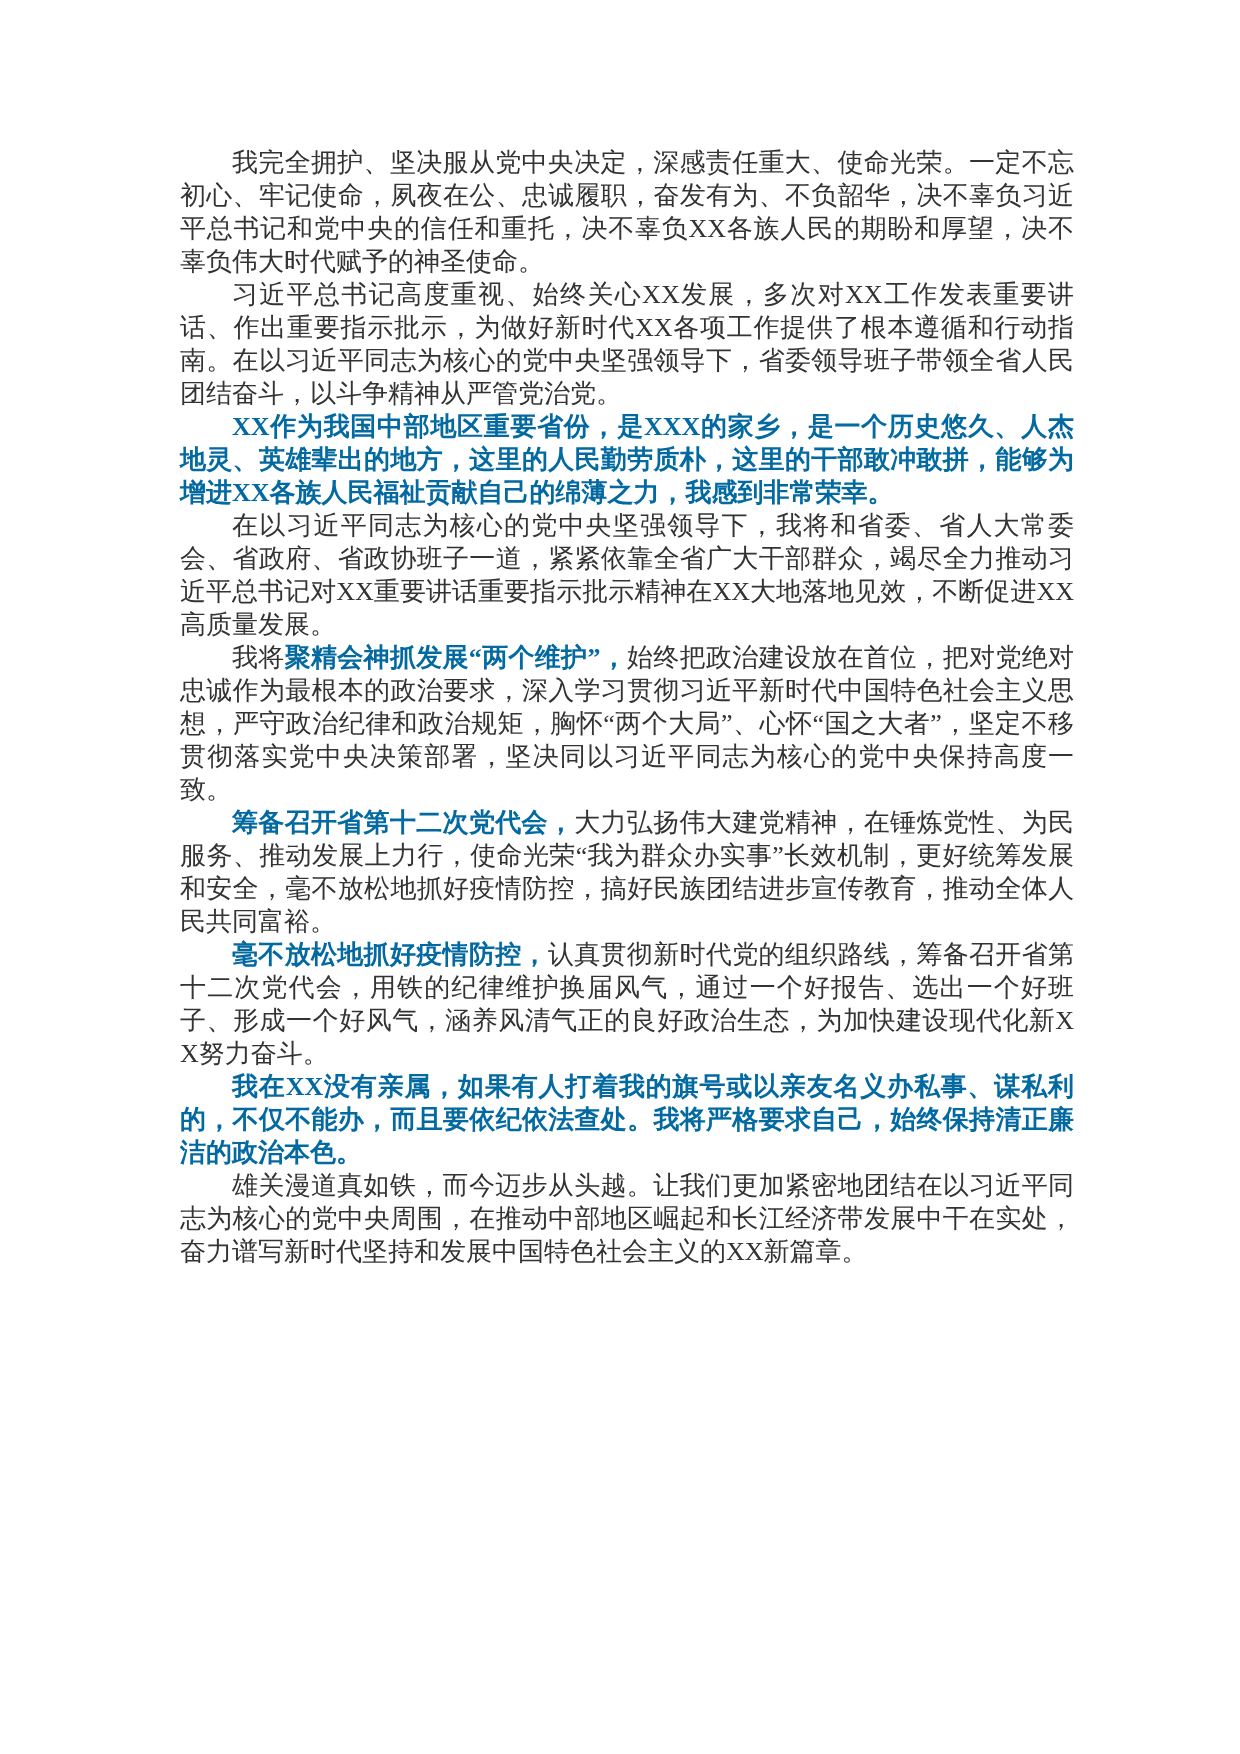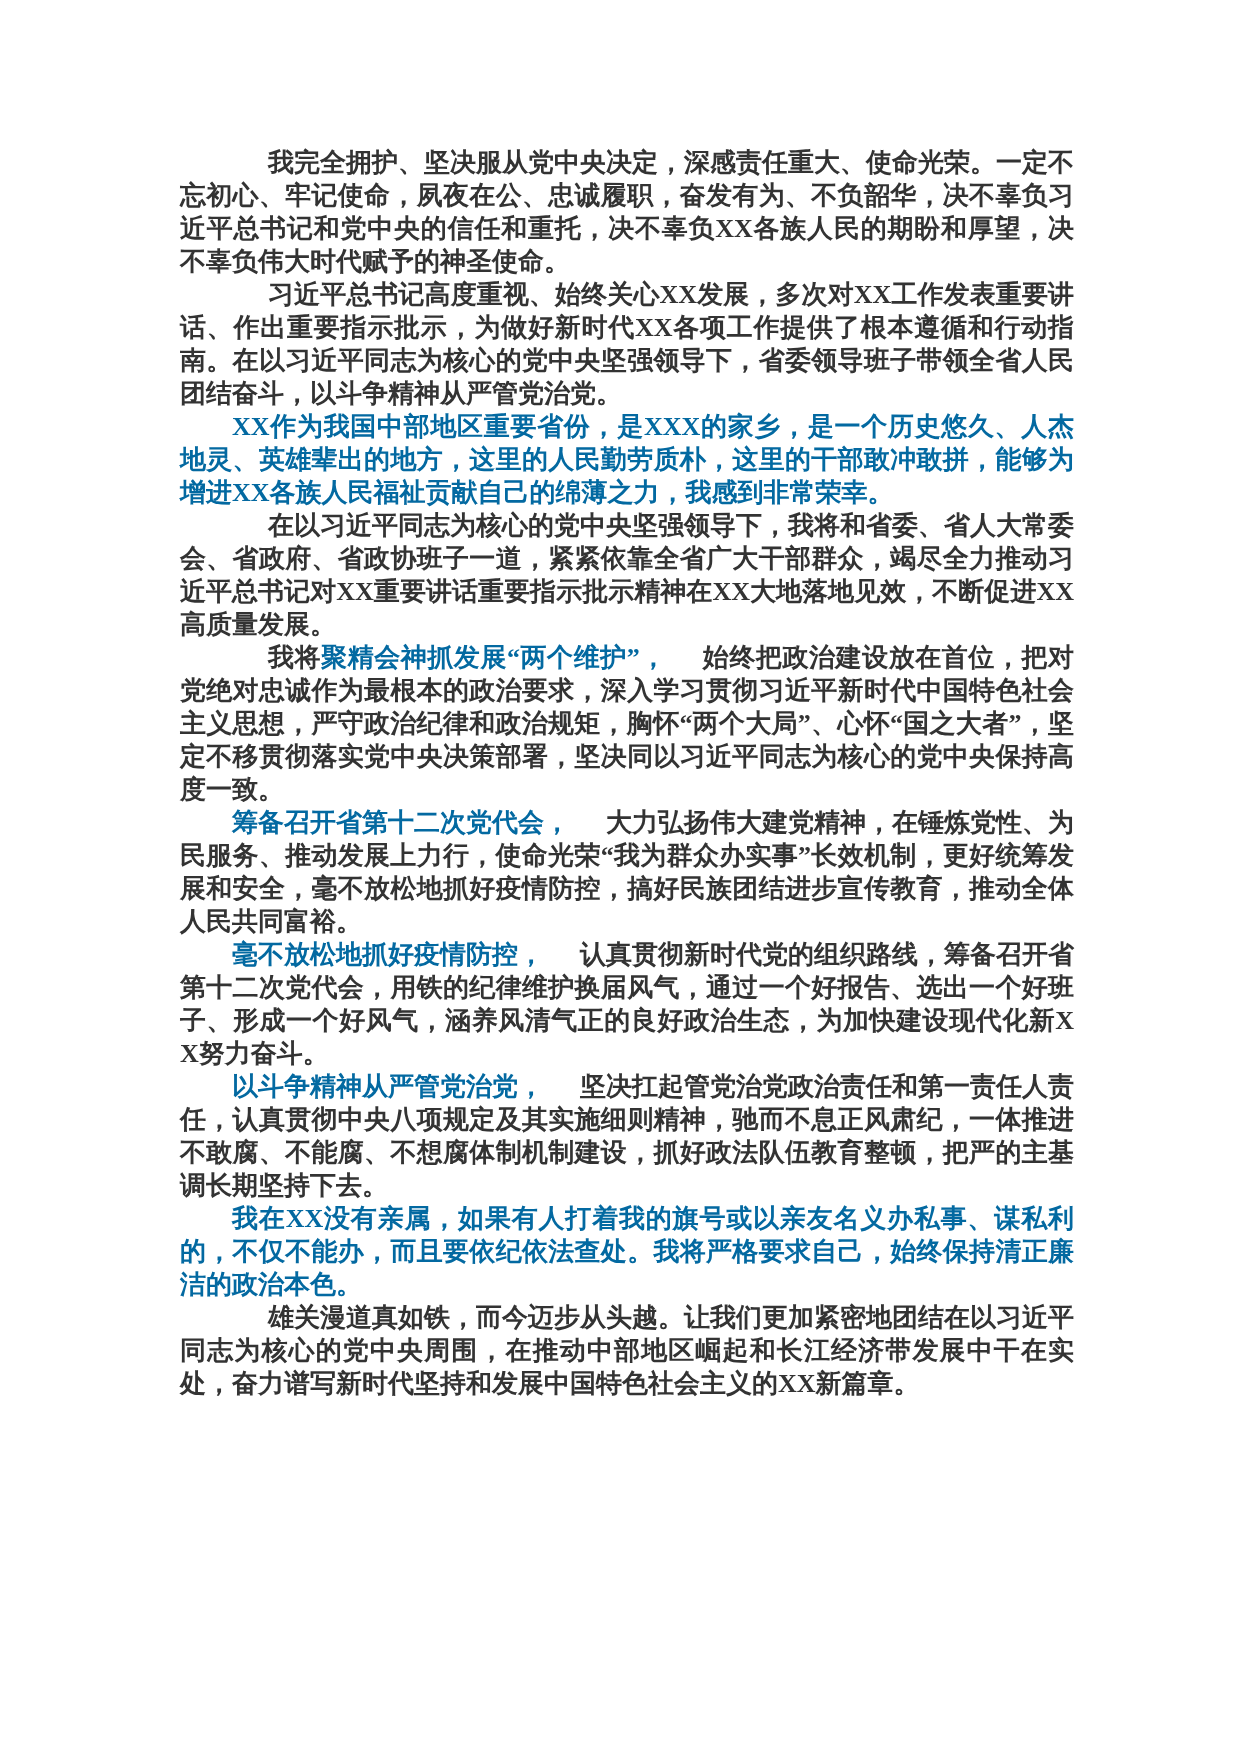--- a/index.html
+++ b/index.html
@@ -29,33 +29,31 @@
     color: #333333;
     text-align: justify;
     text-indent: 2em;
     word-break: break-all;
   }
   p.doc-para .seg-bold {
     font-weight: bold;
     color: #0369a1;
   }
   p.doc-para .seg-regular {
-    font-weight: bold;
-    margin-left: 36px;
+    font-weight: normal;
   }
 </style>
 </head>
 <body>
 
 <div class="page">
   <div class="doc-body" id="doc-body">
       <p class="doc-para"><span class="seg-regular">我完全拥护、坚决服从党中央决定，深感责任重大、使命光荣。一定不忘初心、牢记使命，夙夜在公、忠诚履职，奋发有为、不负韶华，决不辜负习近平总书记和党中央的信任和重托，决不辜负XX各族人民的期盼和厚望，决不辜负伟大时代赋予的神圣使命。</span></p>
       <p class="doc-para"><span class="seg-regular">习近平总书记高度重视、始终关心XX发展，多次对XX工作发表重要讲话、作出重要指示批示，为做好新时代XX各项工作提供了根本遵循和行动指南。在以习近平同志为核心的党中央坚强领导下，省委领导班子带领全省人民团结奋斗，以斗争精神从严管党治党。</span></p>
       <p class="doc-para"><span class="seg-bold">XX作为我国中部地区重要省份，是XXX的家乡，是一个历史悠久、人杰地灵、英雄辈出的地方，这里的人民勤劳质朴，这里的干部敢冲敢拼，能够为增进XX各族人民福祉贡献自己的绵薄之力，我感到非常荣幸。</span></p>
       <p class="doc-para"><span class="seg-regular">在以习近平同志为核心的党中央坚强领导下，我将和省委、省人大常委会、省政府、省政协班子一道，紧紧依靠全省广大干部群众，竭尽全力推动习近平总书记对XX重要讲话重要指示批示精神在XX大地落地见效，不断促进XX高质量发展。</span></p>
       <p class="doc-para"><span class="seg-regular">我将</span><span class="seg-bold">聚精会神抓发展“两个维护”，</span><span class="seg-regular">始终把政治建设放在首位，把对党绝对忠诚作为最根本的政治要求，深入学习贯彻习近平新时代中国特色社会主义思想，严守政治纪律和政治规矩，胸怀“两个大局”、心怀“国之大者”，坚定不移贯彻落实党中央决策部署，坚决同以习近平同志为核心的党中央保持高度一致。</span></p>
       <p class="doc-para"><span class="seg-bold">筹备召开省第十二次党代会，</span><span class="seg-regular">大力弘扬伟大建党精神，在锤炼党性、为民服务、推动发展上力行，使命光荣“我为群众办实事”长效机制，更好统筹发展和安全，毫不放松地抓好疫情防控，搞好民族团结进步宣传教育，推动全体人民共同富裕。</span></p>
       <p class="doc-para"><span class="seg-bold">毫不放松地抓好疫情防控，</span><span class="seg-regular">认真贯彻新时代党的组织路线，筹备召开省第十二次党代会，用铁的纪律维护换届风气，通过一个好报告、选出一个好班子、形成一个好风气，涵养风清气正的良好政治生态，为加快建设现代化新XX努力奋斗。</span></p>
-      <p class="doc-para"><span class="seg-bold">以斗争精神从严管党治党，</span><span class="seg-regular">坚决扛起管党治党政治责任和第一责任人责任，认真贯彻中央八项规定及其实施细则精神，驰而不息正风肃纪，一体推进不敢腐、不能腐、不想腐体制机制建设，抓好政法队伍教育整顿，把严的主基调长期坚持下去。</span></p>
       <p class="doc-para"><span class="seg-bold">我在XX没有亲属，如果有人打着我的旗号或以亲友名义办私事、谋私利的，不仅不能办，而且要依纪依法查处。我将严格要求自己，始终保持清正廉洁的政治本色。</span></p>
       <p class="doc-para"><span class="seg-regular">雄关漫道真如铁，而今迈步从头越。让我们更加紧密地团结在以习近平同志为核心的党中央周围，在推动中部地区崛起和长江经济带发展中干在实处，奋力谱写新时代坚持和发展中国特色社会主义的XX新篇章。</span></p>
     </div>
 </div>
 
 </body></html>

